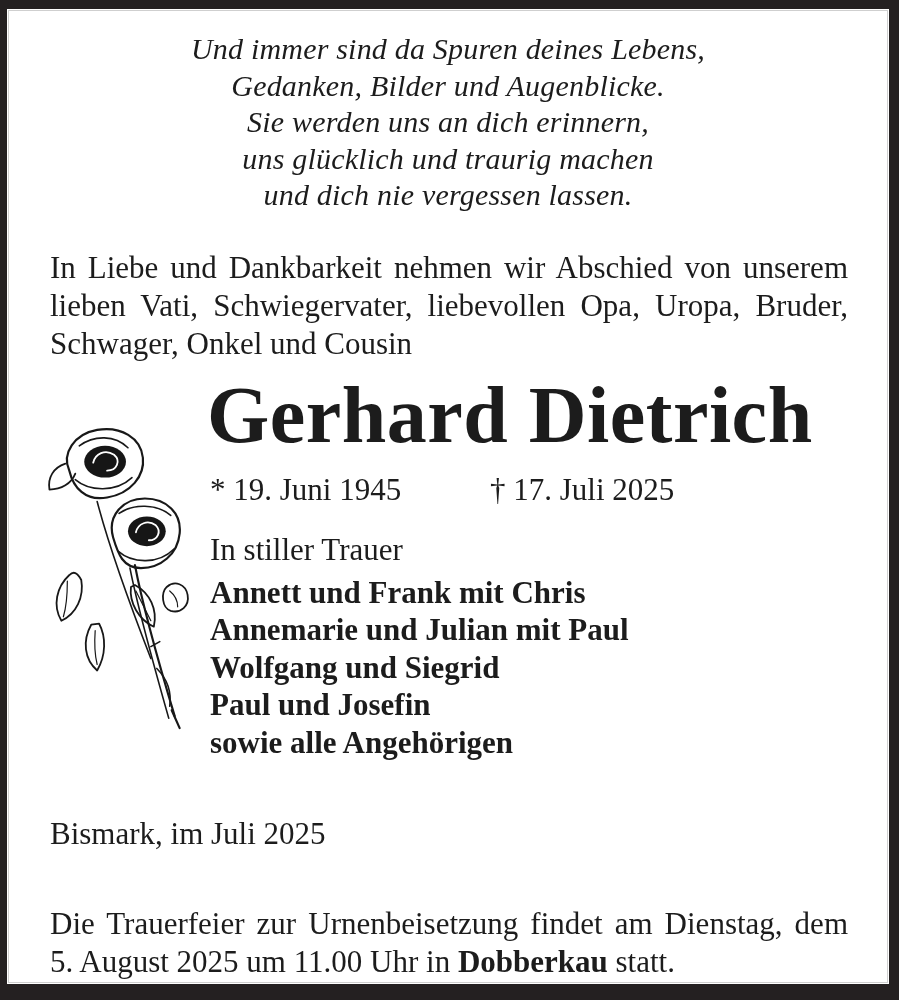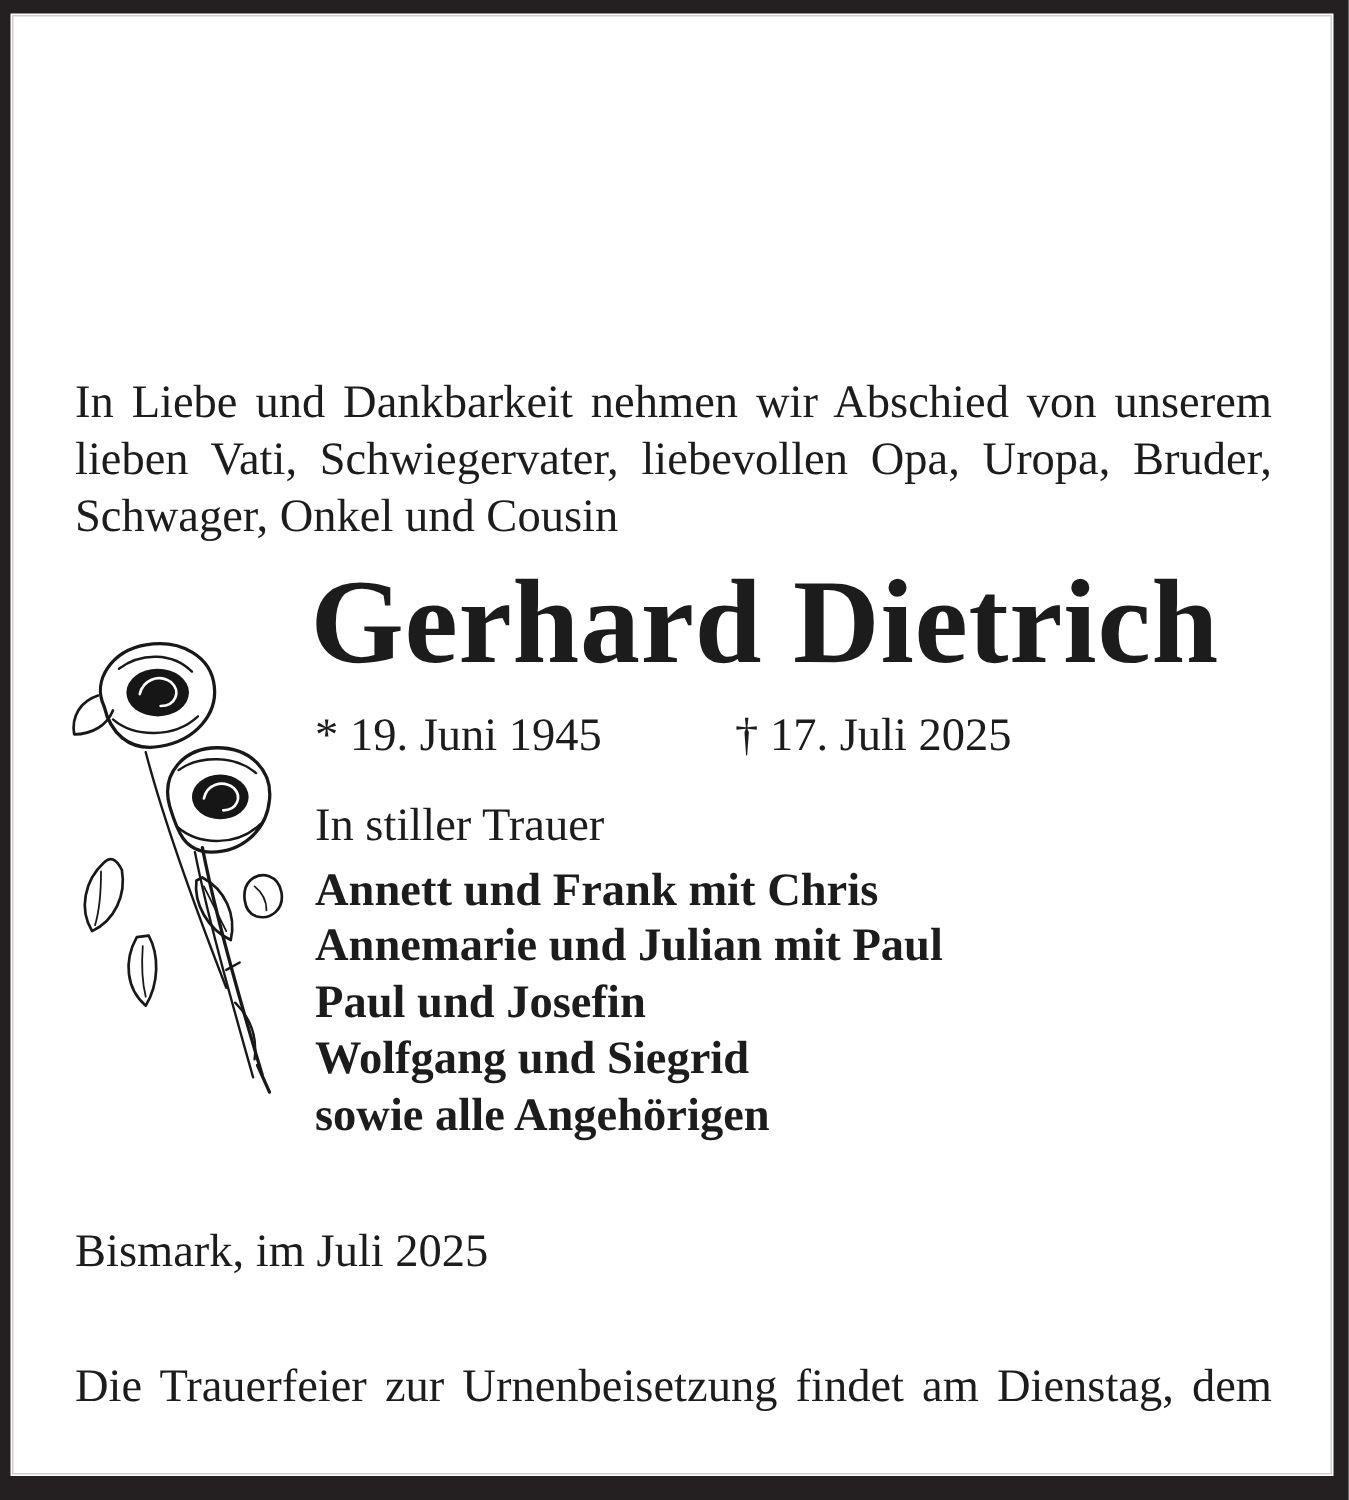--- a/index.html
+++ b/index.html
@@ -65,20 +65,27 @@
   .rose{
     top:407px;left:31px;width:172px;height:328px;
   }
 </style>
 </head>
 <body>
 
 <div class="page">
   <div class="sheet">
 
+    <div class="abs poem">
+      <div>Und immer sind da Spuren deines Lebens,</div>
+      <div>Gedanken, Bilder und Augenblicke.</div>
+      <div>Sie werden uns an dich erinnern,</div>
+      <div>uns glücklich und traurig machen</div>
+      <div>und dich nie vergessen lassen.</div>
+    </div>
 
     <div class="abs intro">
       <div class="jline">In Liebe und Dankbarkeit nehmen wir Abschied von unserem</div>
       <div class="jline">lieben Vati, Schwiegervater, liebevollen Opa, Uropa, Bruder,</div>
       <div class="lline">Schwager, Onkel und Cousin</div>
     </div>
 
     <svg class="abs rose" viewBox="0 0 170 330" xmlns="http://www.w3.org/2000/svg" aria-hidden="true">
       <g stroke="#181818" fill="none" stroke-width="2.2" stroke-linecap="round" stroke-linejoin="round">
 
@@ -121,25 +128,28 @@
     <div class="abs dates">
       <span class="birth">* 19. Juni 1945</span>
       <span class="death">† 17. Juli 2025</span>
     </div>
 
     <div class="abs mourning-intro">In stiller Trauer</div>
 
     <div class="abs mourners">
       <div>Annett und Frank mit Chris</div>
       <div>Annemarie und Julian mit Paul</div>
+      <div>Wolfgang und Siegrid</div>
       <div>Paul und Josefin</div>
-      <div>Wolfgang und Siegrid</div>
       <div>sowie alle Angehörigen</div>
     </div>
 
     <div class="abs place-date">Bismark, im Juli 2025</div>
 
     <div class="abs funeral">
       <div class="jline">Die Trauerfeier zur Urnenbeisetzung findet am Dienstag, dem</div>
+      <div class="lline">
+        <span>5. August 2025 um 11.00 Uhr in </span><b>Dobberkau</b><span> statt.</span>
+      </div>
     </div>
 
   </div>
 </div>
 
 </body></html>

